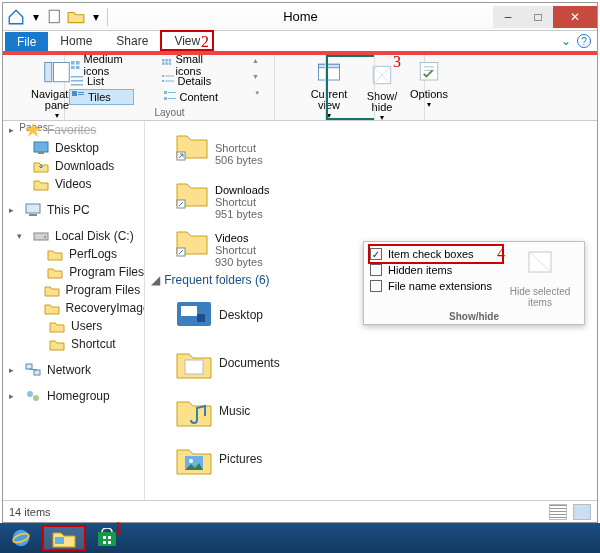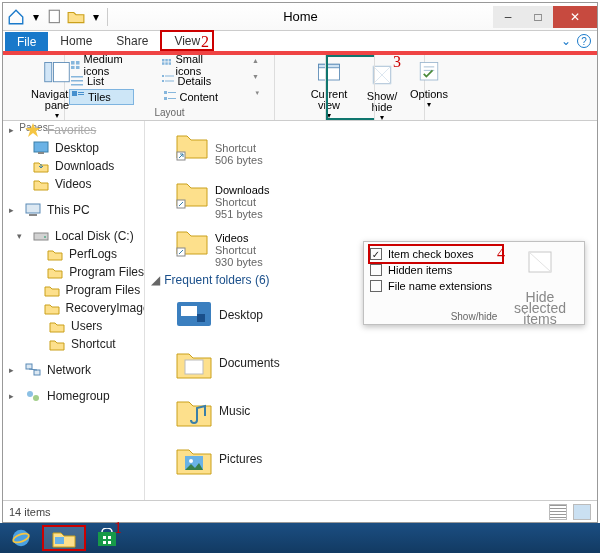--- a/index.html
+++ b/index.html
@@ -48,21 +48,21 @@
   .sect { margin-top:4px; }
   .sect-h { display:flex; align-items:center; gap:4px; font-size:12px; padding:4px 0; }
   .frow { display:flex; align-items:center; gap:6px; padding:2px 0 2px 24px; height:48px; }
   .fimg { width:38px; height:38px; flex:0 0 38px; }
   .flyout { position:absolute; left:360px; top:120px; width:222px; height:84px; background:#fcfcfc; border:1px solid #c0c0c0; box-shadow:0 2px 6px rgba(0,0,0,.25); font-size:11px; padding:4px 6px; display:flex; }
   .fly-left { flex:1; }
   .fly-right { width:76px; text-align:center; color:#888; padding-top:2px; }
   .chkrow { display:flex; align-items:center; gap:6px; padding:2px 0; }
   .chkrow.hot { border:2px solid #c00; margin:-2px; }
   .chk { width:12px; height:12px; border:1px solid #666; display:inline-flex; align-items:center; justify-content:center; font-size:10px; color:#222; }
-  .fly-foot { text-align:center; color:#666; font-size:10px; margin-top:4px; }
+  .fly-foot { text-align:center; color:#666; font-size:10px; margin-top:4px;font-weight:bold; }
   .status { height:22px; border-top:1px solid #ccc; display:flex; align-items:center; font-size:11px; padding:0 6px; color:#444; justify-content:space-between; }
   .status-right { display:flex; gap:6px; }
   .viewbtn { width:18px; height:16px; border:1px solid #bbb; }
   .taskbar { position:absolute; left:0; bottom:0; width:600px; height:30px; background:linear-gradient(#1b4e82,#123a62); display:flex; align-items:center; gap:2px; padding-left:2px; }
   .tsk { width:38px; height:26px; display:flex; align-items:center; justify-content:center; }
   .tsk.active { background:rgba(255,255,255,.18); border:2px solid #c00; }
   .tsk.fe { width:44px; }
   .ie { width:22px; height:22px; }
 </style>
 </head>
@@ -433,21 +433,21 @@
           <span class="chk"></span>
           <span>File name extensions</span>
         </div>
         <div class="fly-foot" style="position:absolute;bottom:2px;left:0;right:0">Show/hide</div>
       </div>
       <div class="fly-right">
         <svg width="30" height="28" viewBox="0 0 30 28">
             <rect x="4" y="4" width="22" height="20" fill="#fff" stroke="#c8c8c8"></rect>
             <path d="M4 4 L26 24" stroke="#e2e2e2"></path>
           </svg>
-        <div style="font-size:14px;white-space:pre-line;line-height:11px;margin-top:14px">Hide selected
+        <div style="font-size:10px;white-space:pre-line;line-height:11px;margin-top:8px">Hide selected
 items</div>
       </div>
     </div>
     <div class="callout" style="left:494px; top:124px">4</div>
   </div>
 
   <div class="status">
     <span>14 items</span>
     <div class="status-right">
       <div class="viewbtn" style="background:repeating-linear-gradient(#999,#999 1px,#fff 1px,#fff 3px)"></div>

